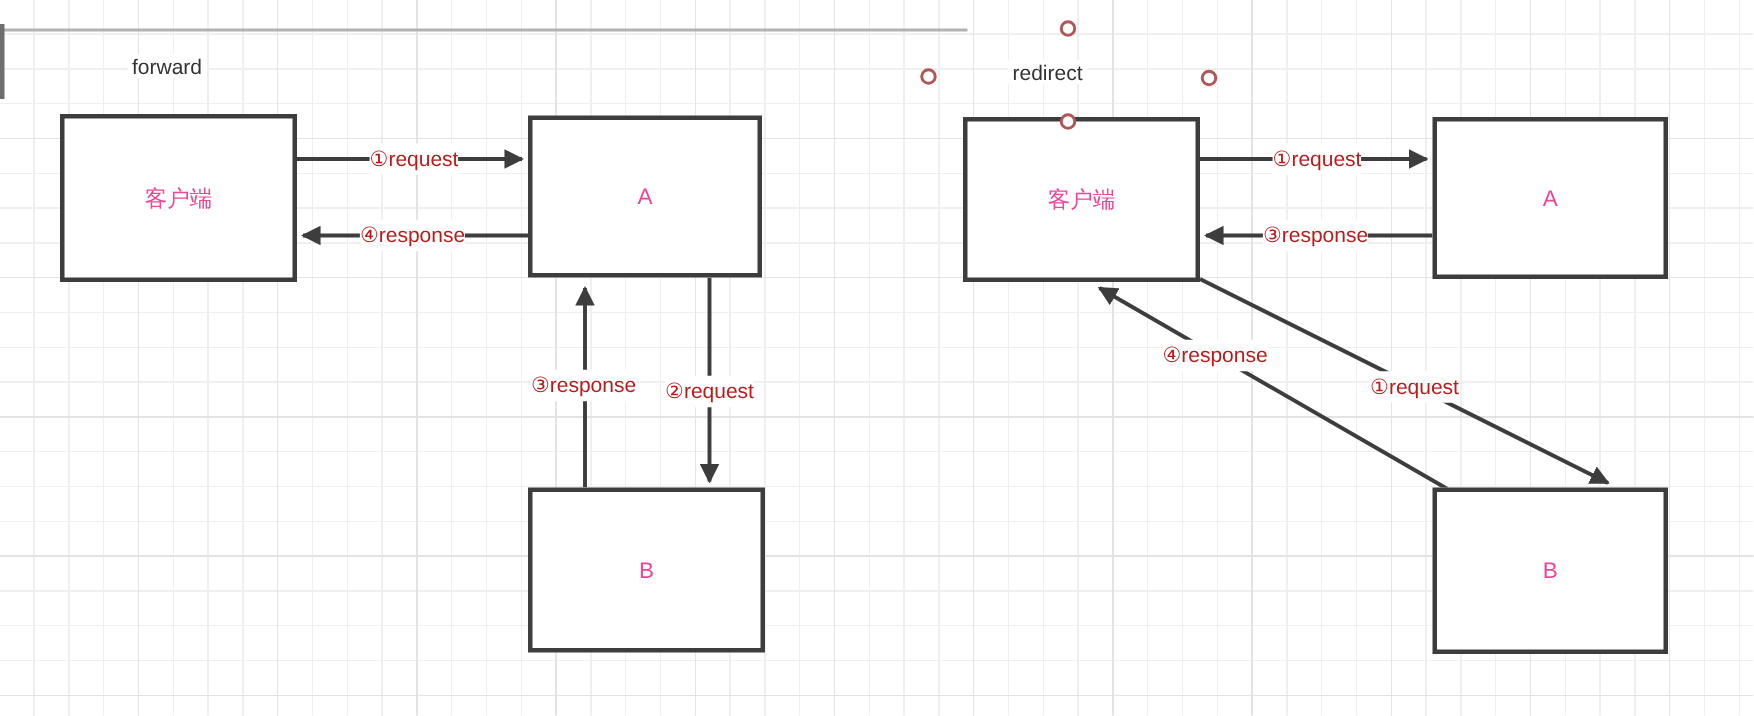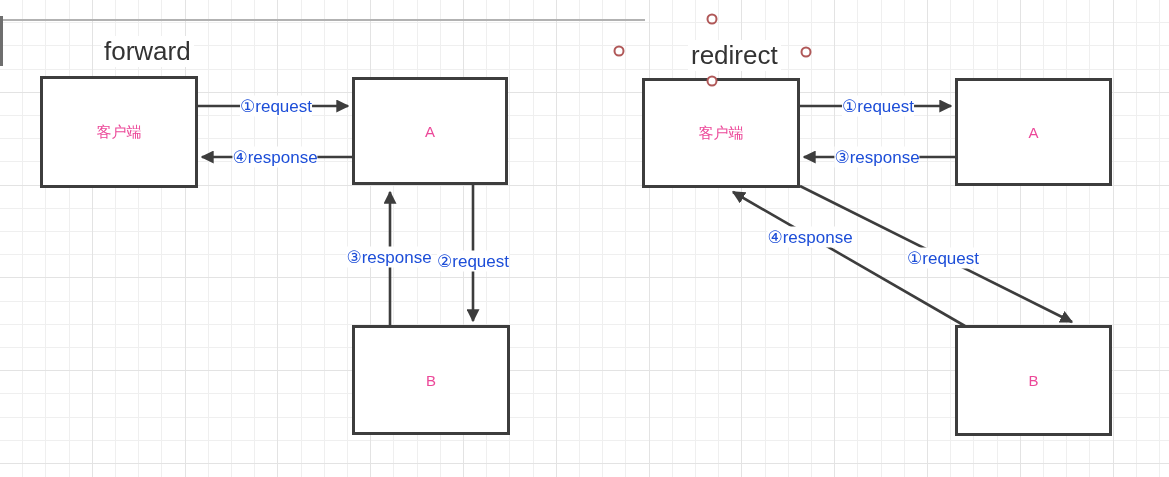--- a/index.html
+++ b/index.html
@@ -19,25 +19,25 @@
   }
   .edge-artifact{position:absolute;z-index:0;}
   svg.edges{position:absolute;left:0;top:0;z-index:1;}
   .node{
     position:absolute;z-index:2;background:#ffffff;
     border:3px solid #3d3d3d;box-sizing:border-box;
     display:flex;align-items:center;justify-content:center;
     font-size:15px;color:#ec4899;
   }
   .diagram-title{
-    position:absolute;z-index:3;font-size:26px;color:#333333;
-    background:#ffffff;padding:0 3px;white-space:nowrap;margin-left:16px;
+    position:absolute;z-index:3;font-size:14px;color:#333333;
+    background:#ffffff;padding:0 3px;white-space:nowrap;
   }
   .edge-label{
-    position:absolute;z-index:3;font-size:17px;color:#1d4ed8;
+    position:absolute;z-index:3;font-size:14px;color:#b91c1c;
     background:#ffffff;white-space:nowrap;line-height:21px;
     transform:translate(-50%,-50%);
   }
   .handle{
     position:absolute;z-index:4;width:11px;height:11px;border-radius:50%;
     border:2px solid #b05858;background:#ffffff;box-sizing:border-box;
     transform:translate(-50%,-50%);
   }
   .watermark{
     position:absolute;z-index:5;right:7px;bottom:8px;

